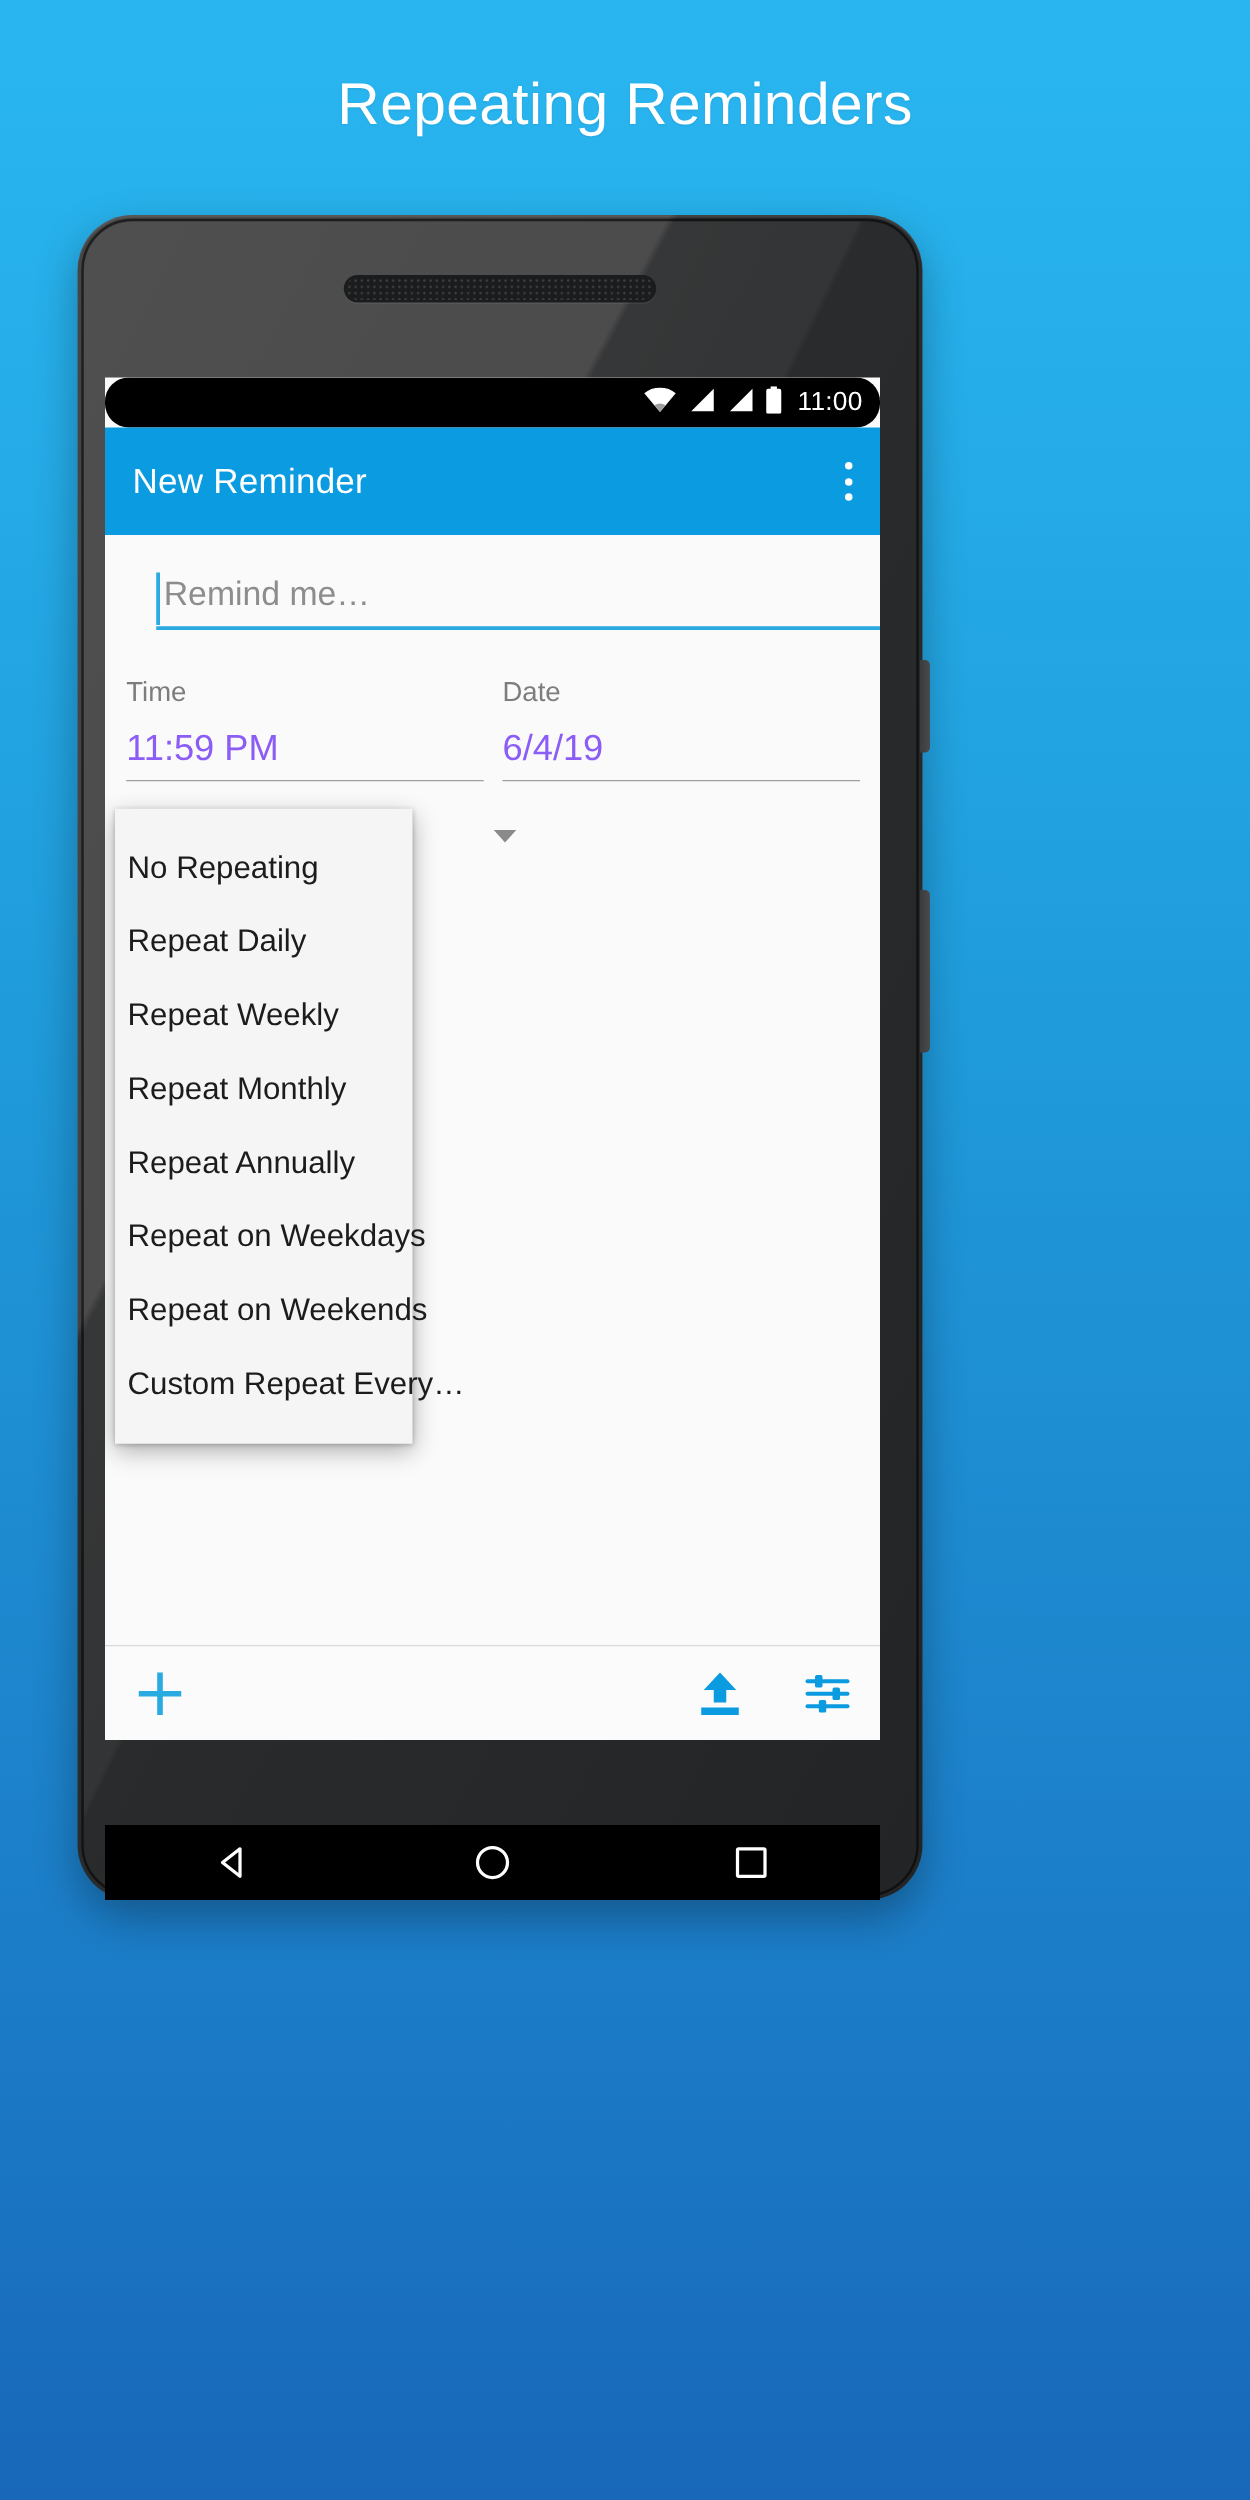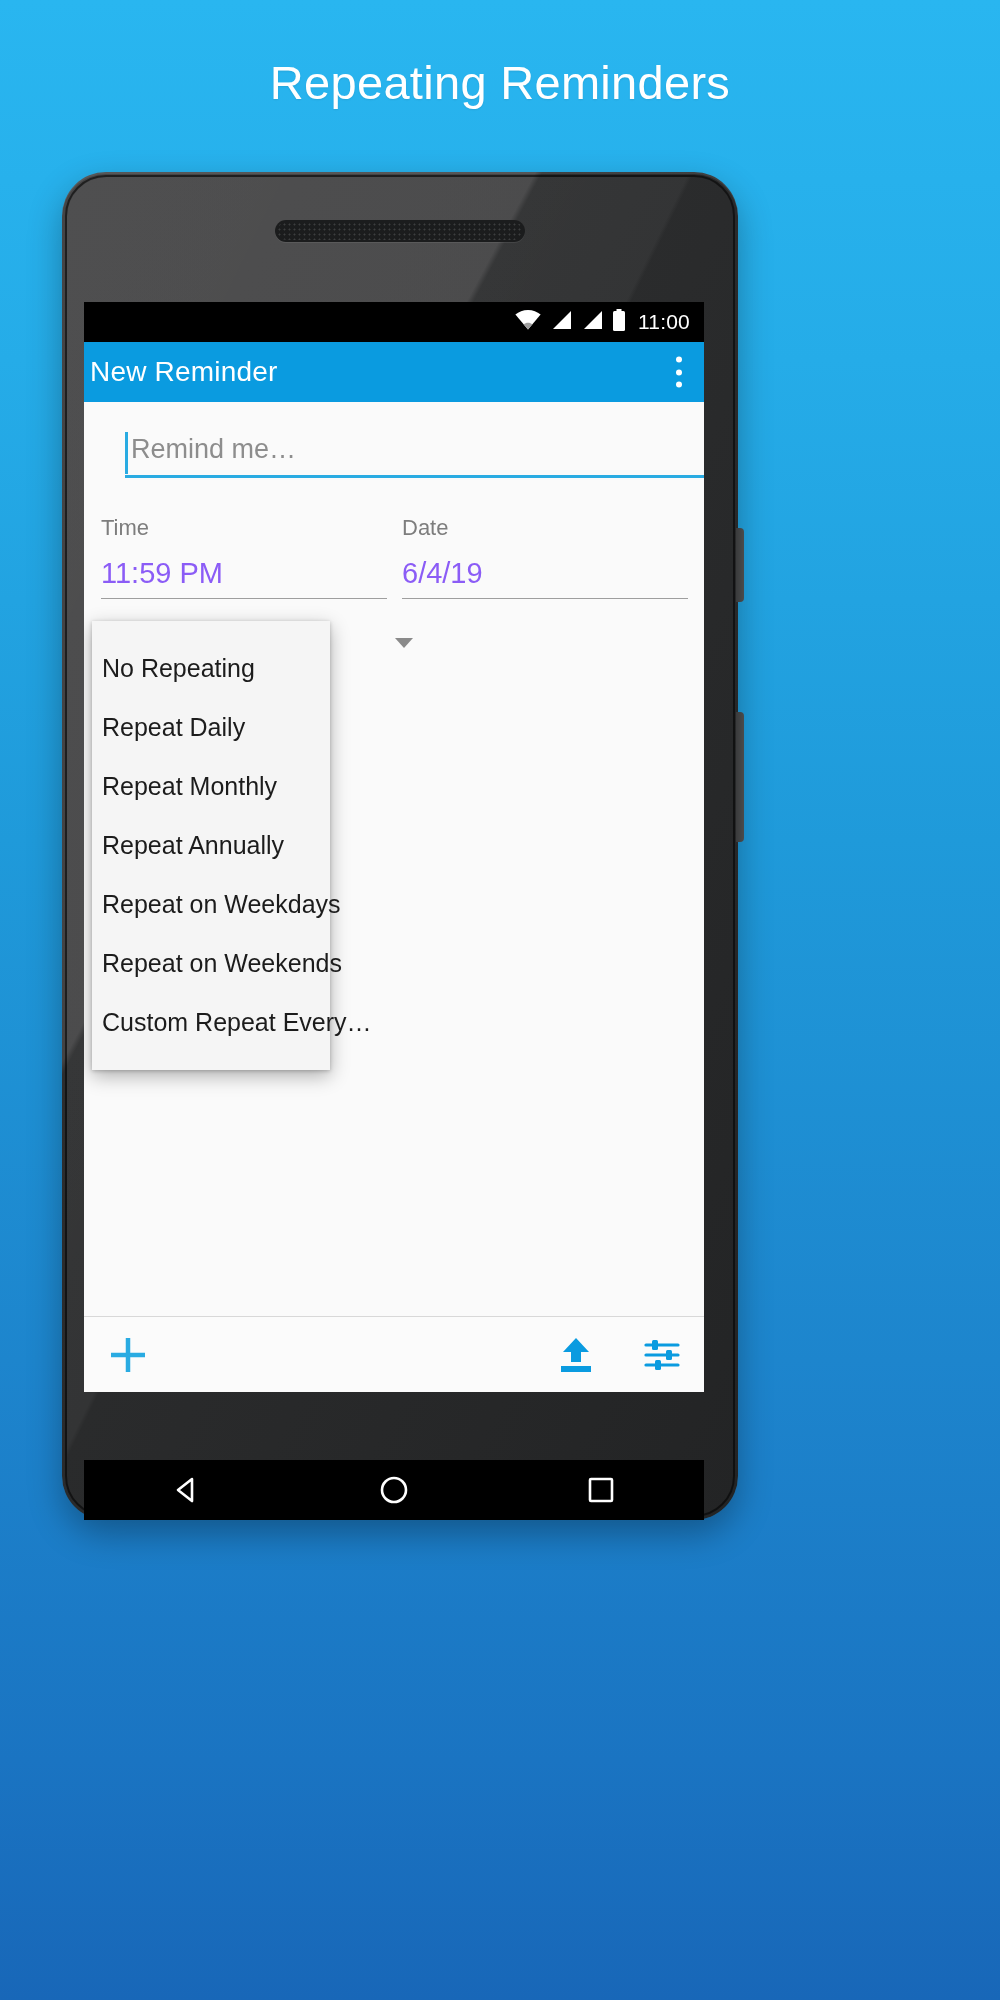--- a/index.html
+++ b/index.html
@@ -73,32 +73,32 @@
   
   .screen{
     position:absolute;left:22px;top:130px;width:620px;height:1090px;
     background:#fafafa;overflow:hidden;
   }
 
   
   .statusbar{
     height:40px;background:#000000;position:relative;
     display:flex;align-items:center;justify-content:flex-end;
-    padding-right:14px;box-sizing:border-box;
+    padding-right:14px;box-sizing:border-box;border-radius:19px;
   }
   .sb-icons{display:flex;align-items:center;gap:9px;}
   .sb-time{
     color:#ffffff;font-size:21px;margin-left:12px;letter-spacing:.2px;
   }
 
   
   .appbar{
-    height:60px;background:#0a9be0;position:relative;
+    height:86px;background:#0a9be0;position:relative;
     display:flex;align-items:center;
-    padding:0 6px;box-sizing:border-box;
+    padding:0 22px;box-sizing:border-box;
   }
   .appbar-title{color:#ffffff;font-size:28px;font-weight:400;letter-spacing:.2px;}
   .overflow{
     position:absolute;right:22px;top:50%;transform:translateY(-50%);
     width:7px;height:31px;display:flex;flex-direction:column;
     justify-content:space-between;align-items:center;cursor:pointer;
   }
   .overflow i{display:block;width:6px;height:6px;border-radius:50%;background:#ffffff;}
 
   
@@ -231,20 +231,21 @@
       <div class="val-date">
         <div class="v">6/4/19</div>
         <div class="ul"></div>
       </div>
 
       <div class="spinner-caret"></div>
 
       <div class="dropdown">
         <div class="dd-item">No Repeating</div>
         <div class="dd-item">Repeat Daily</div>
+        <div class="dd-item">Repeat Weekly</div>
         <div class="dd-item">Repeat Monthly</div>
         <div class="dd-item">Repeat Annually</div>
         <div class="dd-item">Repeat on Weekdays</div>
         <div class="dd-item">Repeat on Weekends</div>
         <div class="dd-item">Custom Repeat Every…</div>
       </div>
     </div>
 
     <div class="bottombar">
       <div class="bb-left">

